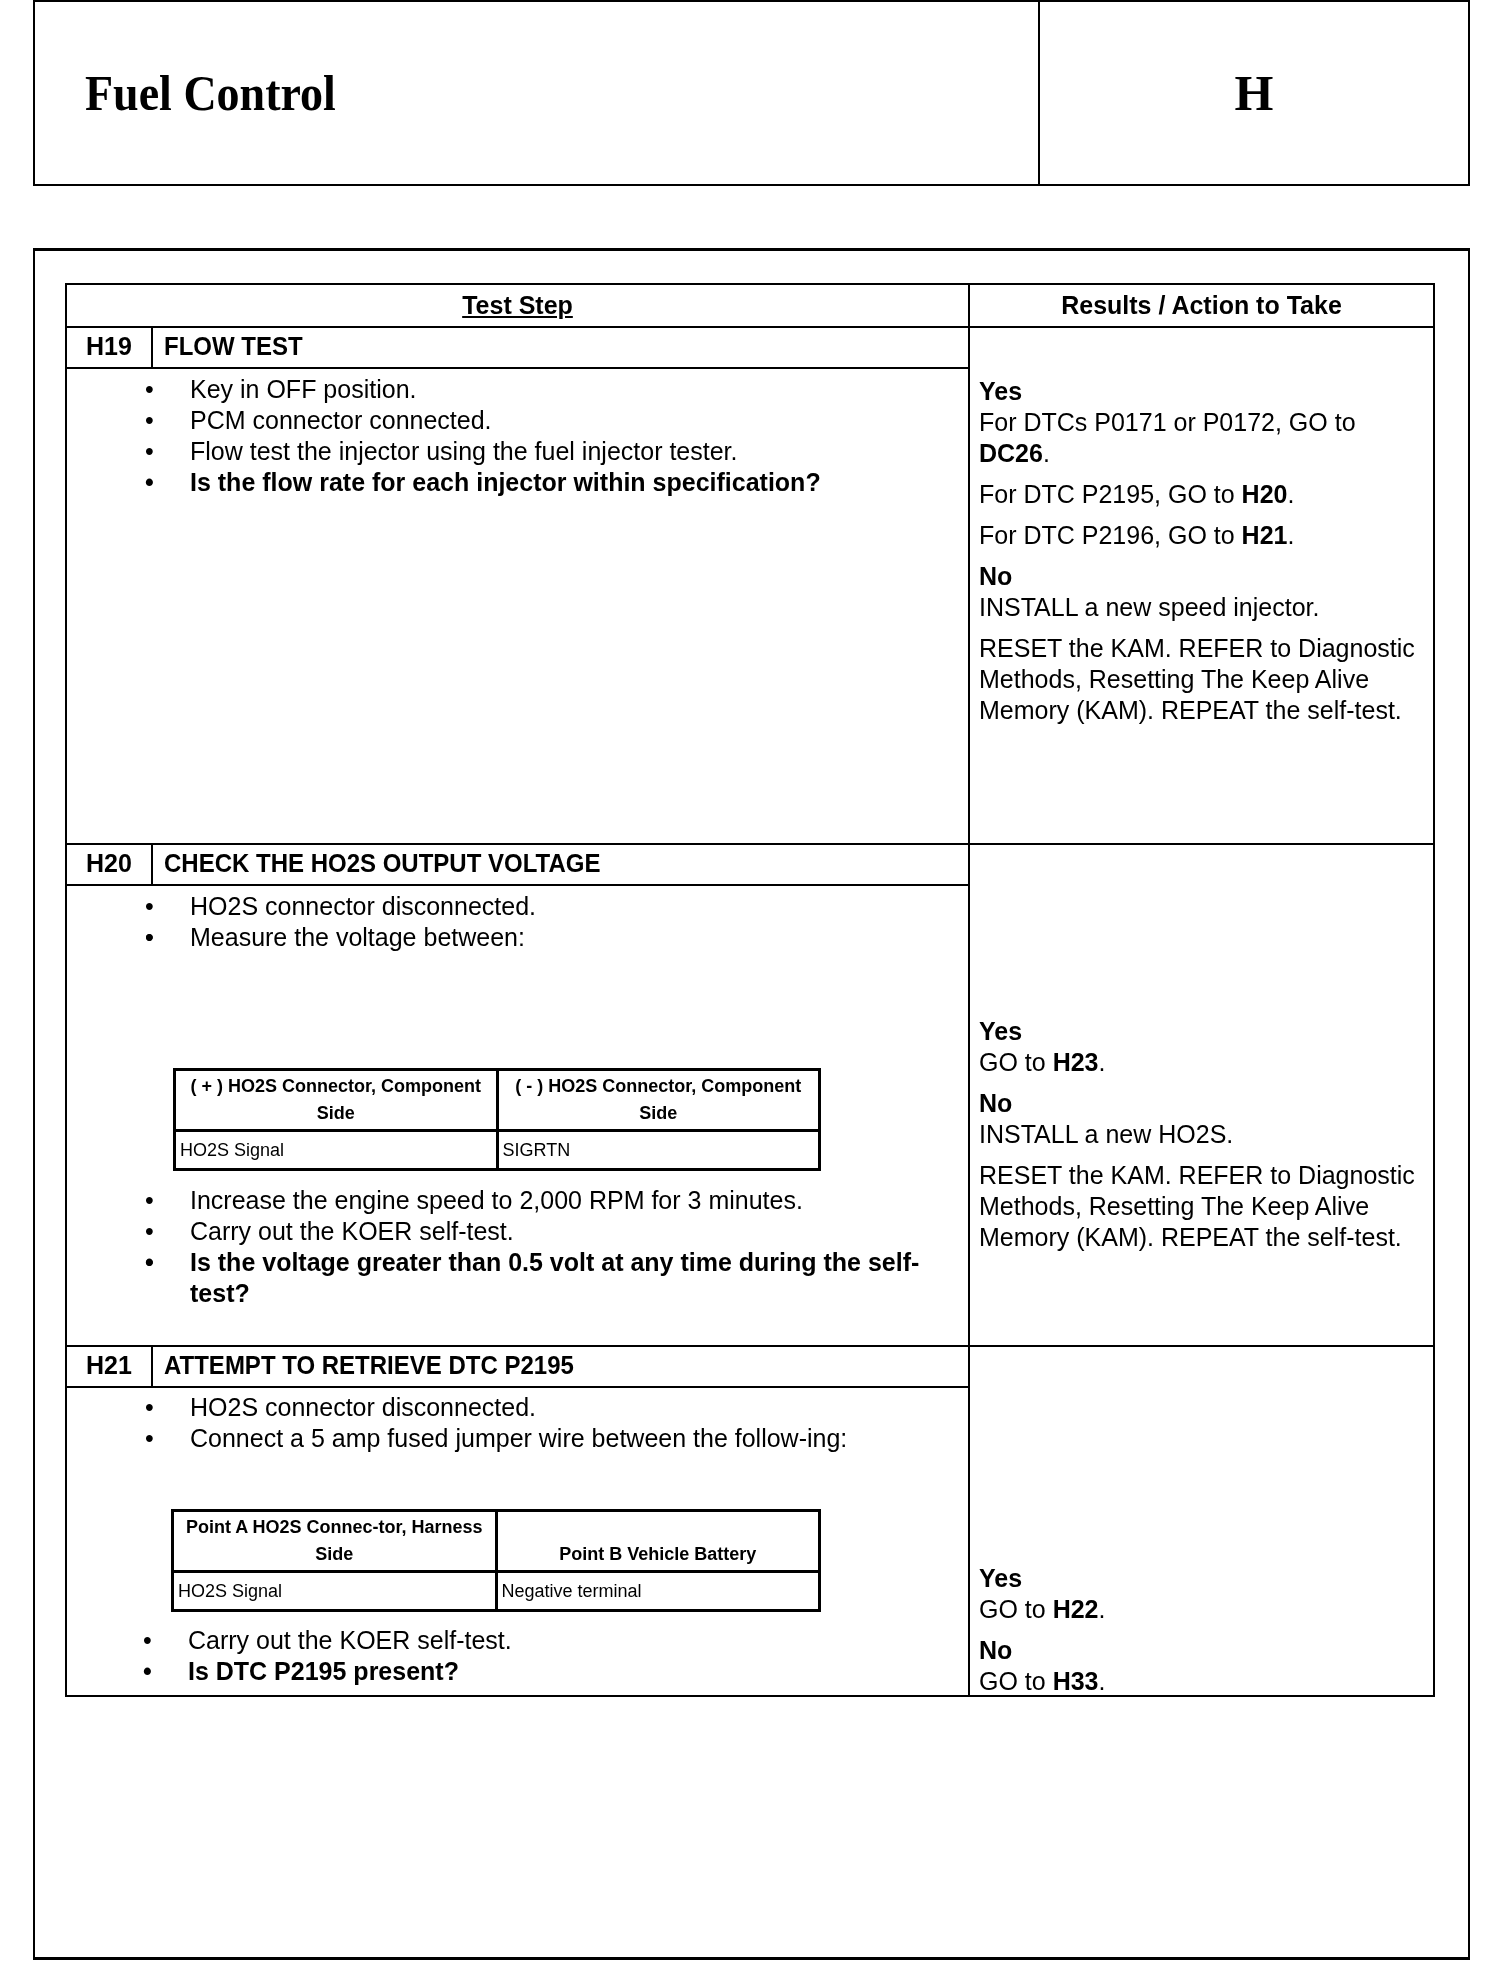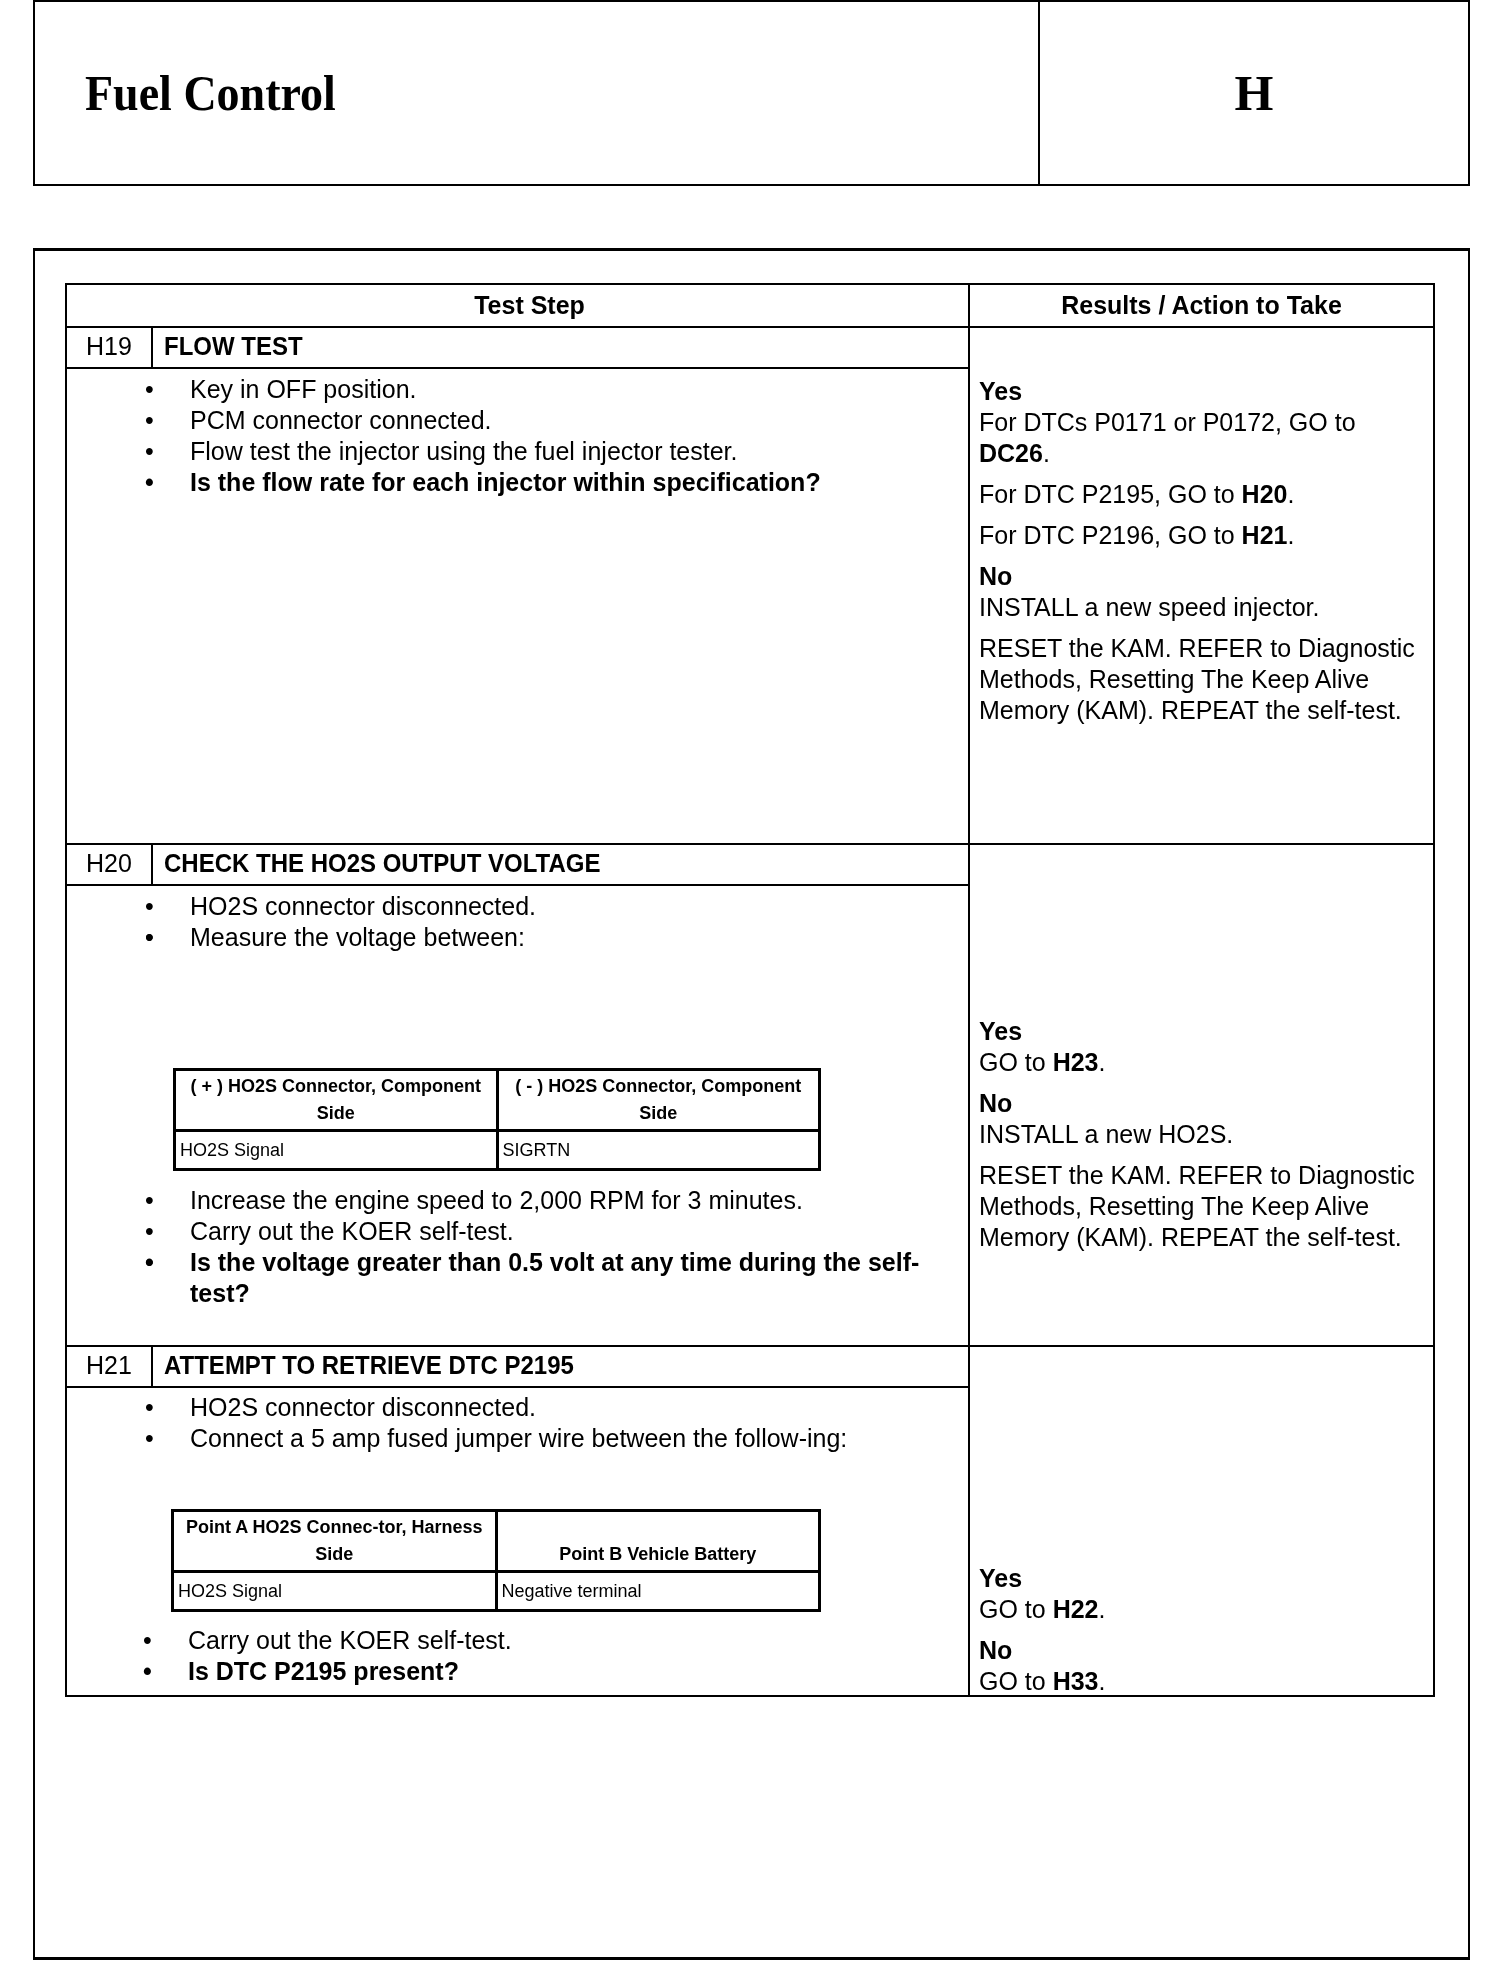--- a/index.html
+++ b/index.html
@@ -11,21 +11,21 @@
     .header-section { position: absolute; left: 1005px; right: 0; top: 0; height: 182px; display: flex; align-items: center; justify-content: center; font-family: "Liberation Serif", serif; font-weight: bold; font-size: 50px; }
 
     .frame { position: absolute; left: 33px; top: 248px; width: 1437px; height: 1712px; border: 2px solid #000; border-top-width: 3px; border-bottom-width: 3px; box-sizing: border-box; }
 
     .table { position: absolute; left: 65px; top: 283px; width: 1370px; height: 1414px; border: 2px solid #000; box-sizing: border-box; }
     .col-split { position: absolute; left: 901px; top: 0; bottom: 0; border-left: 2px solid #000; }
     .hline { position: absolute; border-top: 2px solid #000; }
     .vline { position: absolute; border-left: 2px solid #000; }
 
     .th { position: absolute; top: 0; height: 41px; display: flex; align-items: center; justify-content: center; font-weight: bold; font-size: 25px; }
-    .step-id { position: absolute; left: 0; width: 84px; height: 39px; display: flex; align-items: center; justify-content: center; font-weight: normal; font-size: 25px; }
+    .step-id { position: absolute; left: 0; width: 84px; height: 39px; display: flex; align-items: center; justify-content: center; font-weight: bold; font-size: 25px; }
     .step-title { position: absolute; left: 97px; height: 39px; display: flex; align-items: center; font-weight: bold; font-size: 25px; transform: scaleX(0.96); transform-origin: left center; }
 
     .body-list { position: absolute; left: 78px; width: 780px; margin: 0; padding: 0; list-style: none; font-size: 25px; line-height: 31px; }
     .body-list li { position: relative; padding-left: 45px; }
     .body-list li .bullet { position: absolute; left: 0; top: 0; }
     .body-list li.q { font-weight: bold; }
 
     .sub-table { position: absolute; border-collapse: collapse; font-size: 18px; }
     .sub-table th, .sub-table td { border: 3px solid #000; }
     .sub-table th { font-weight: bold; text-align: center; line-height: 27px; padding: 2px 6px; vertical-align: bottom; }
@@ -43,21 +43,21 @@
   <div class="header-title">Fuel Control</div>
   <div class="header-divider"></div>
   <div class="header-section">H</div>
 </div>
 
 <div class="frame"></div>
 
 <div class="table">
   <div class="col-split"></div>
 
-  <div class="th" style="left:12px;width:901px;">Test Step</div>
+  <div class="th" style="left:0;width:901px;text-decoration:underline;">Test Step</div>
   <div class="th" style="left:903px;right:0;">Results / Action to Take</div>
   <div class="hline" style="left:0;right:0;top:41px;"></div>
 
   <div class="step-id" style="top:42px;">H19</div>
   <div class="vline" style="left:84px;top:42px;height:40px;"></div>
   <div class="step-title" style="top:42px;">FLOW TEST</div>
   <div class="hline" style="left:0;width:901px;top:82px;"></div>
 
   <ul class="body-list" style="top:89px;">
     <li><span class="bullet">•</span><span>Key in OFF position.</span></li>

